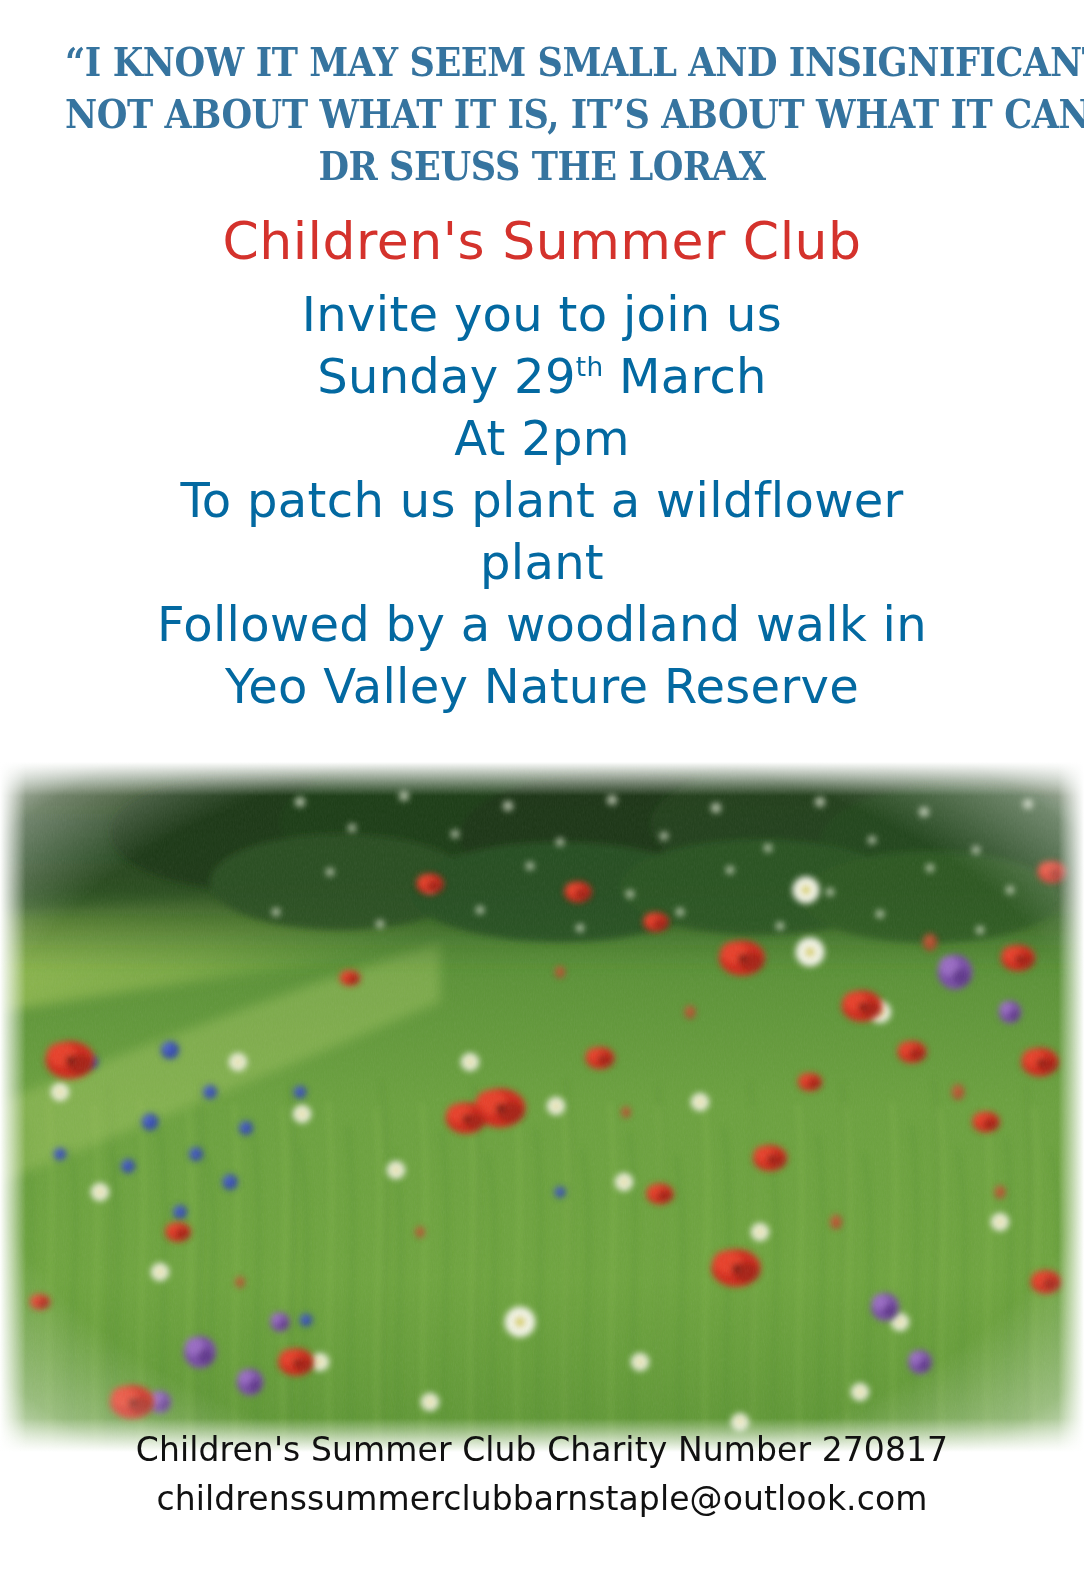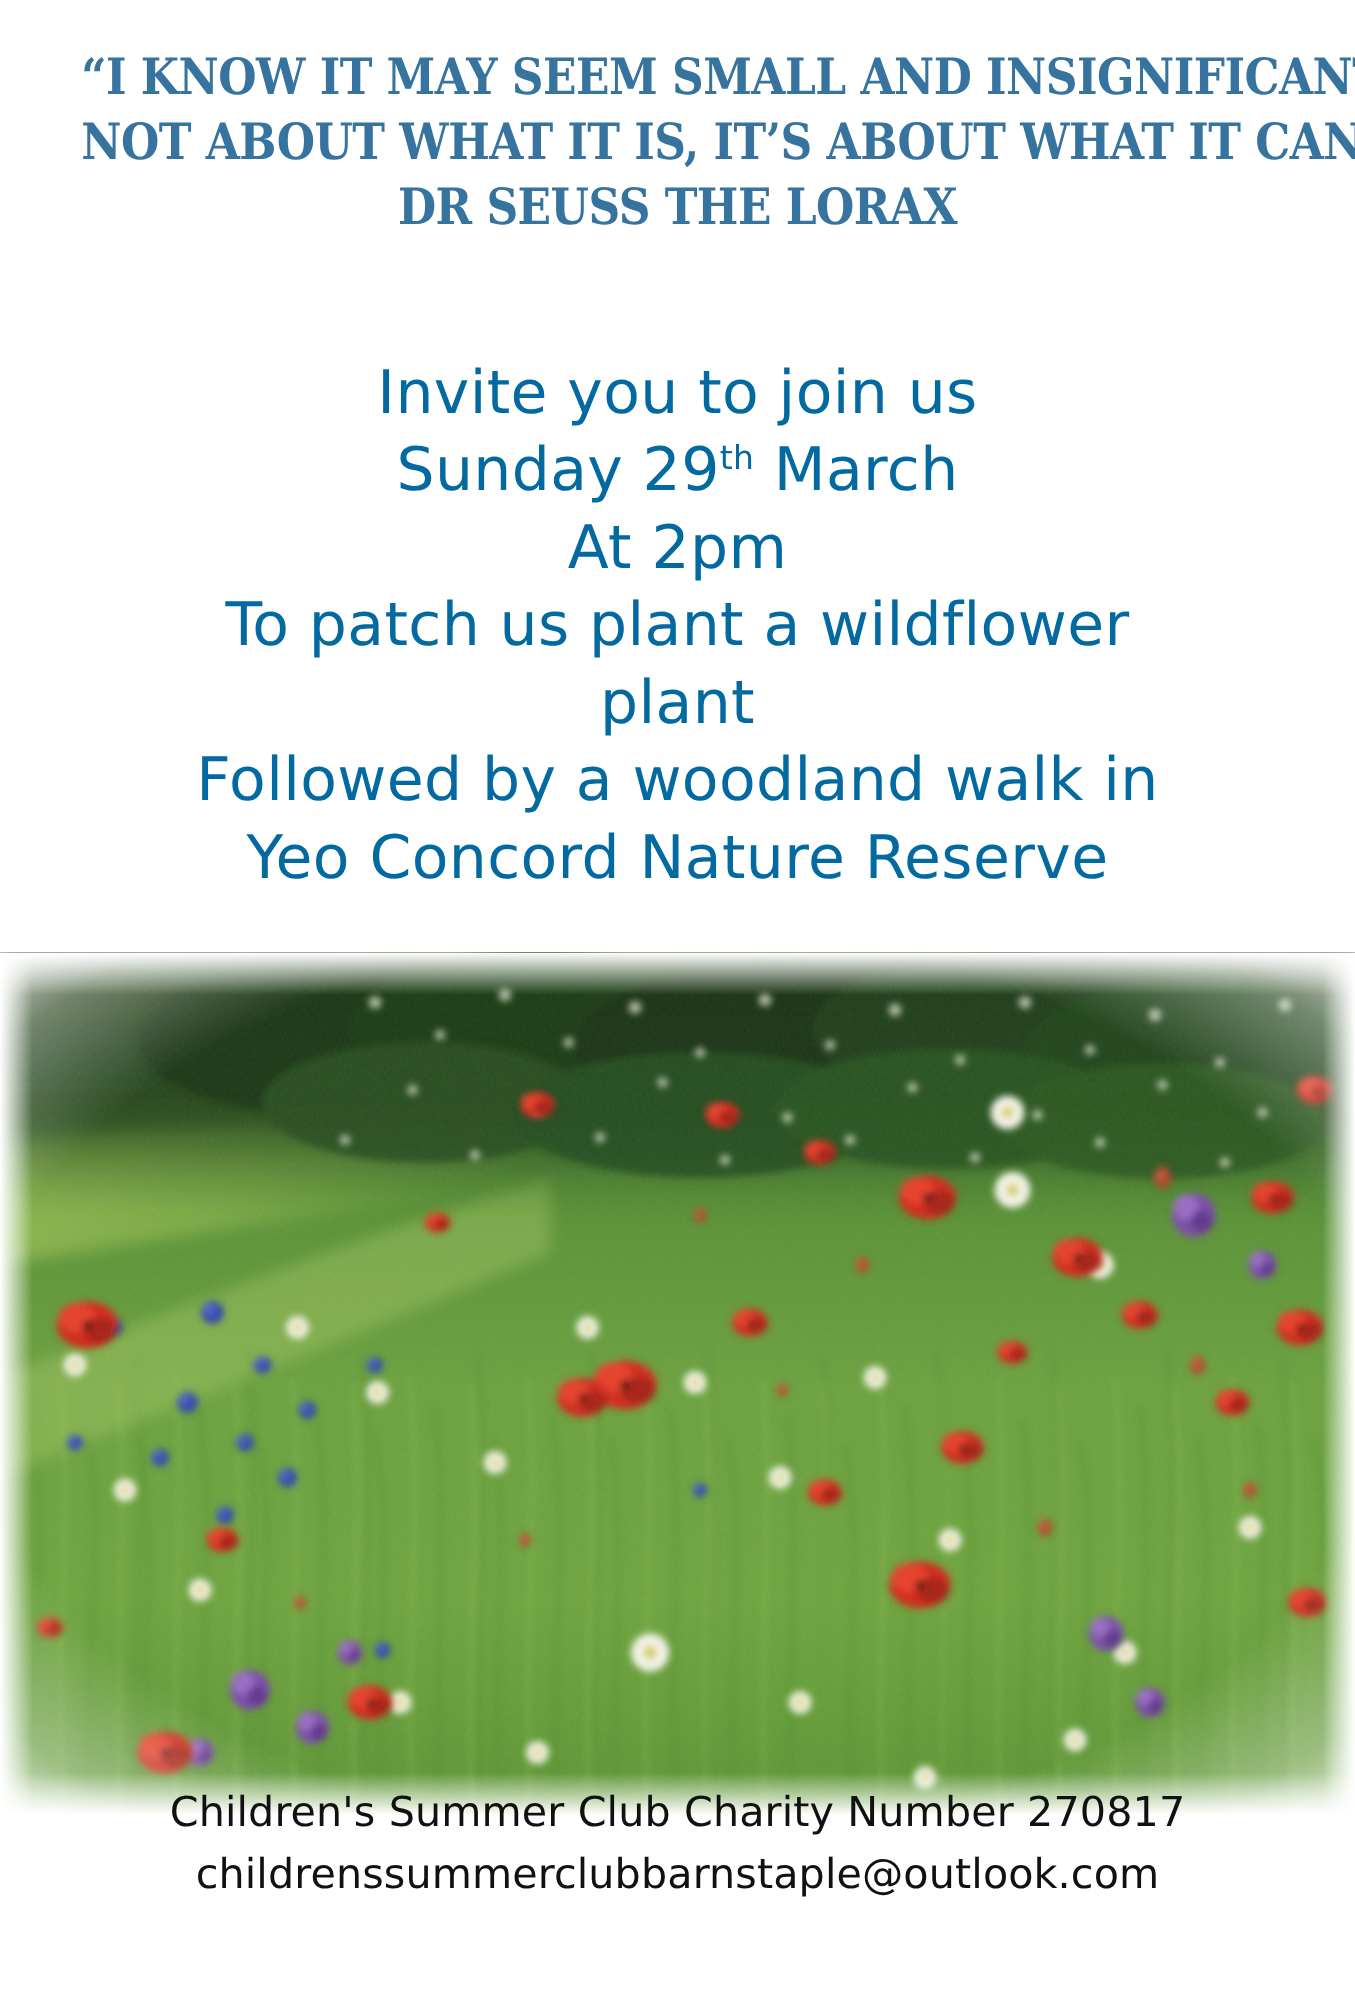--- a/index.html
+++ b/index.html
@@ -125,29 +125,30 @@
 <body>
 
 <div class="poster">
 
   <div class="quote-block">
     <div class="quote-line">“I KNOW IT MAY SEEM SMALL AND INSIGNIFICANT BUT ITS</div>
     <div class="quote-line">NOT ABOUT WHAT IT IS, IT’S ABOUT WHAT IT CAN BECOME”</div>
     <div class="quote-attrib">DR SEUSS THE LORAX</div>
   </div>
 
+  <div class="org-title">Children's Summer Club</div>
 
   <div class="invite-block">
     <div class="invite-line">Invite you to join us</div>
     <div class="invite-line"><span>Sunday 29</span><sup>th</sup><span> March</span></div>
     <div class="invite-line">At 2pm</div>
     <div class="invite-line">To patch us plant a wildflower</div>
     <div class="invite-line">plant</div>
     <div class="invite-line">Followed by a woodland walk in</div>
-    <div class="invite-line">Yeo Concord Nature Reserve</div>
+    <div class="invite-line">Yeo Valley Nature Reserve</div>
   </div>
 
   <div class="photo-wrap">
     <svg viewBox="0 0 1084 690" preserveAspectRatio="none">
       <defs>
 
         <filter id="blurSoft">
             <feGaussianBlur stdDeviation="3"></feGaussianBlur>
           </filter>
         <filter id="blurMed">

